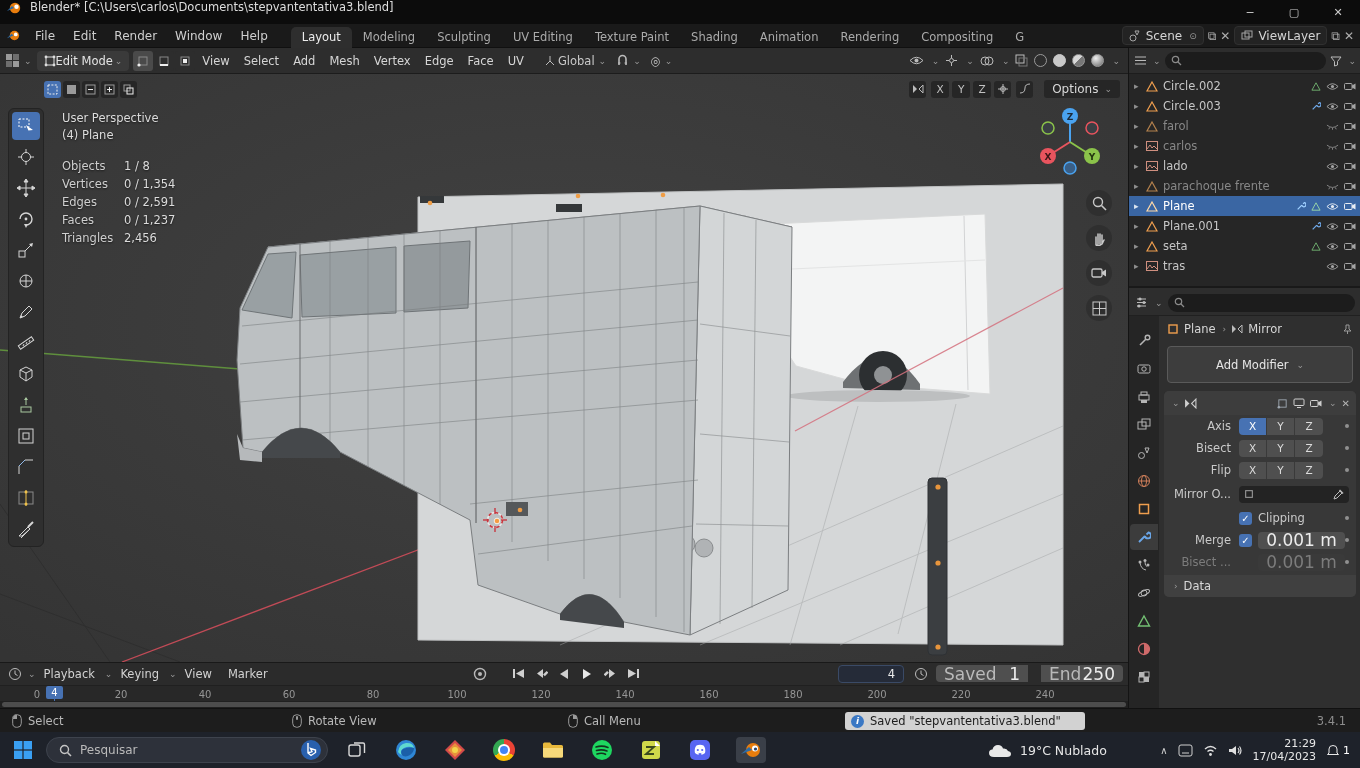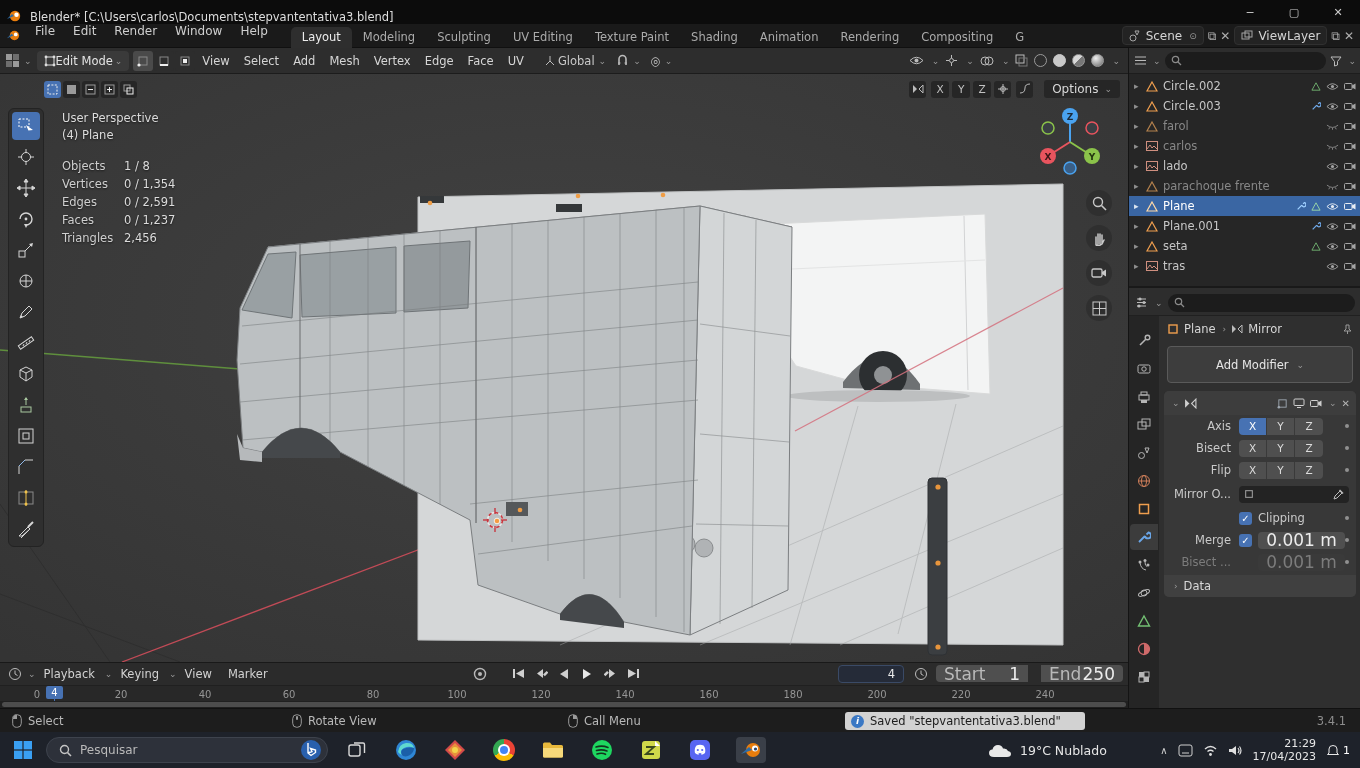--- a/index.html
+++ b/index.html
@@ -2,27 +2,27 @@
 <html><head>
 <meta charset="utf-8">
 <style>
   *{margin:0;padding:0;box-sizing:border-box}
   html,body{width:1360px;height:768px;overflow:hidden;background:#000;
     font-family:"DejaVu Sans","Liberation Sans",sans-serif;font-size:12px;color:#c9c9c9;
     -webkit-font-smoothing:antialiased}
   svg{display:block}
   
   .titlebar{position:absolute;left:0;top:0;width:1360px;height:24px;background:#0c0c0c;
-    display:flex;align-items:flex-end;padding-left:6px;color:#dedede;font-size:11.5px}
+    display:flex;align-items:flex-start;padding-left:6px;color:#dedede;font-size:11.5px}
   .titlebar .logo{width:16px;height:16px;margin-right:8px}
   .win-btns{margin-left:auto;display:flex;height:24px}
   .win-btn{width:44px;height:24px;display:flex;align-items:center;justify-content:center;color:#cfcfcf;font-size:11px}
   
   .menubar{position:absolute;left:0;top:24px;width:1360px;height:24px;background:#1a1a1a;
-    display:flex;border-bottom:1px solid #101010}
+    display:flex;align-items:center;border-bottom:1px solid #101010}
   .mb-logo{width:26px;display:flex;align-items:center;justify-content:center}
   .menu-item{padding:0 9px;color:#cfcfcf;cursor:default}
   .ws-tabs{display:flex;margin-left:14px;align-items:flex-end;height:24px}
   .ws-tab{padding:3px 11px 4px;color:#ababab;border-radius:5px 5px 0 0;font-size:11.5px;white-space:nowrap}
   .ws-tab.active{background:#2e2e2e;color:#ededed}
   .mb-right{margin-left:auto;display:flex;align-items:center;gap:4px;padding-right:6px}
   .mb-chip{display:flex;align-items:center;gap:5px;background:#232323;border:1px solid #303030;
     border-radius:4px;height:19px;padding:0 6px;color:#d5d5d5}
   .mb-ico{opacity:.85}
   
@@ -1190,21 +1190,21 @@
     <span style="position:absolute;left:914px;top:4px">
       <svg width="14" height="14" viewBox="0 0 14 14">
           <circle cx="7" cy="7" r="5.5" fill="none" stroke="#bbb"></circle>
           <line x1="7" y1="7" x2="7" y2="3.5" stroke="#bbb"></line>
           <line x1="7" y1="7" x2="9.5" y2="8.5" stroke="#bbb"></line>
         </svg>
     </span>
 
     <span style="position:absolute;left:936px;top:2px;display:flex">
       <span class="field" style="width:92px;border-radius:4px 0 0 4px;justify-content:space-between">
-        <span style="color:#b9b9b9">Start</span>
+        <span style="color:#b9b9b9">Saved</span>
         <span>1</span>
       </span>
       <span class="field" style="width:82px;border-radius:0 4px 4px 0;margin-left:13px;justify-content:space-between">
         <span style="color:#b9b9b9">End</span>
         <span>250</span>
       </span>
     </span>
   </div>
 
   <div class="tl-ruler">

